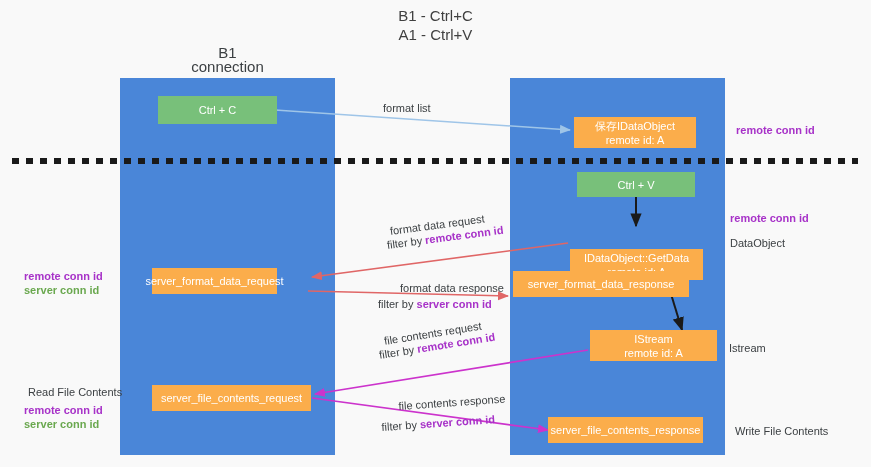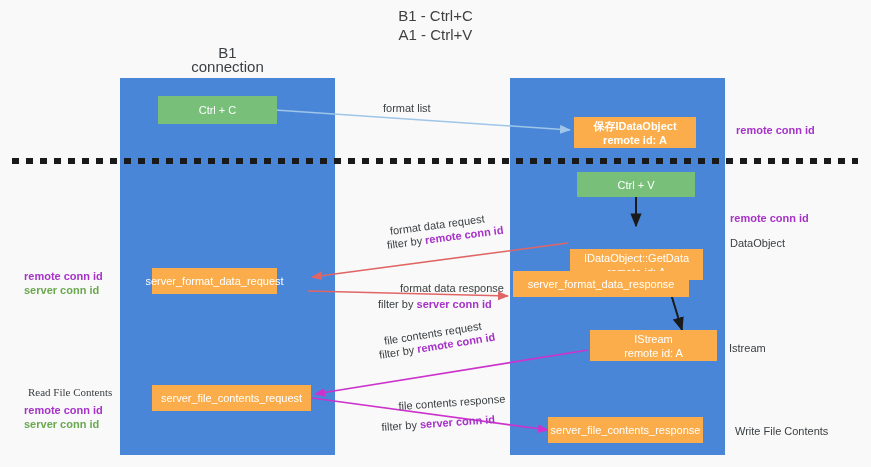--- a/index.html
+++ b/index.html
@@ -90,21 +90,21 @@
   </svg>
 
   <div class="title">B1 - Ctrl+C
 A1 - Ctrl+V</div>
 
   <div class="lane-head" style="left:120px;top:46px;width:215px;">B1
 connection</div>
 
   <div class="node green" style="left:158px;top:96px;width:119px;height:28px;">Ctrl + C</div>
 
-  <div class="node orange" style="left:574px;top:117px;width:122px;height:31px;font-weight:bold;">保存IDataObject
+  <div class="node orange" style="left:574px;top:117px;width:122px;height:31px;">保存IDataObject
 remote id: A</div>
 
   <div class="node green" style="left:577px;top:172px;width:118px;height:25px;">Ctrl + V</div>
 
   <div class="node orange" style="left:570px;top:227px;width:133px;height:31px;margin-top:22px;">IDataObject::GetData
 remote id: A</div>
 
   <div class="node orange" style="left:152px;top:268px;width:125px;height:26px;">server_format_data_request</div>
 
   <div class="node orange" style="left:513px;top:271px;width:176px;height:26px;">server_format_data_response</div>
@@ -156,20 +156,20 @@
 
   <div class="side-label" style="left:729px;top:341px;">Istream</div>
 
   <div class="side-label" style="left:735px;top:424px;">Write File Contents</div>
 
   <div class="side-key" style="left:24px;top:269px;">
     <span class="p">remote conn id</span>
     <span class="g">server conn id</span>
   </div>
 
-  <div class="side-label" style="left:28px;top:385px;font-family:Liberation Serif, serif;">Read File Contents</div>
+  <div class="side-label" style="left:28px;top:385px;">Read File Contents</div>
 
   <div class="side-key" style="left:24px;top:403px;">
     <span class="p">remote conn id</span>
     <span class="g">server conn id</span>
   </div>
 
 </div>
 
 </body></html>

